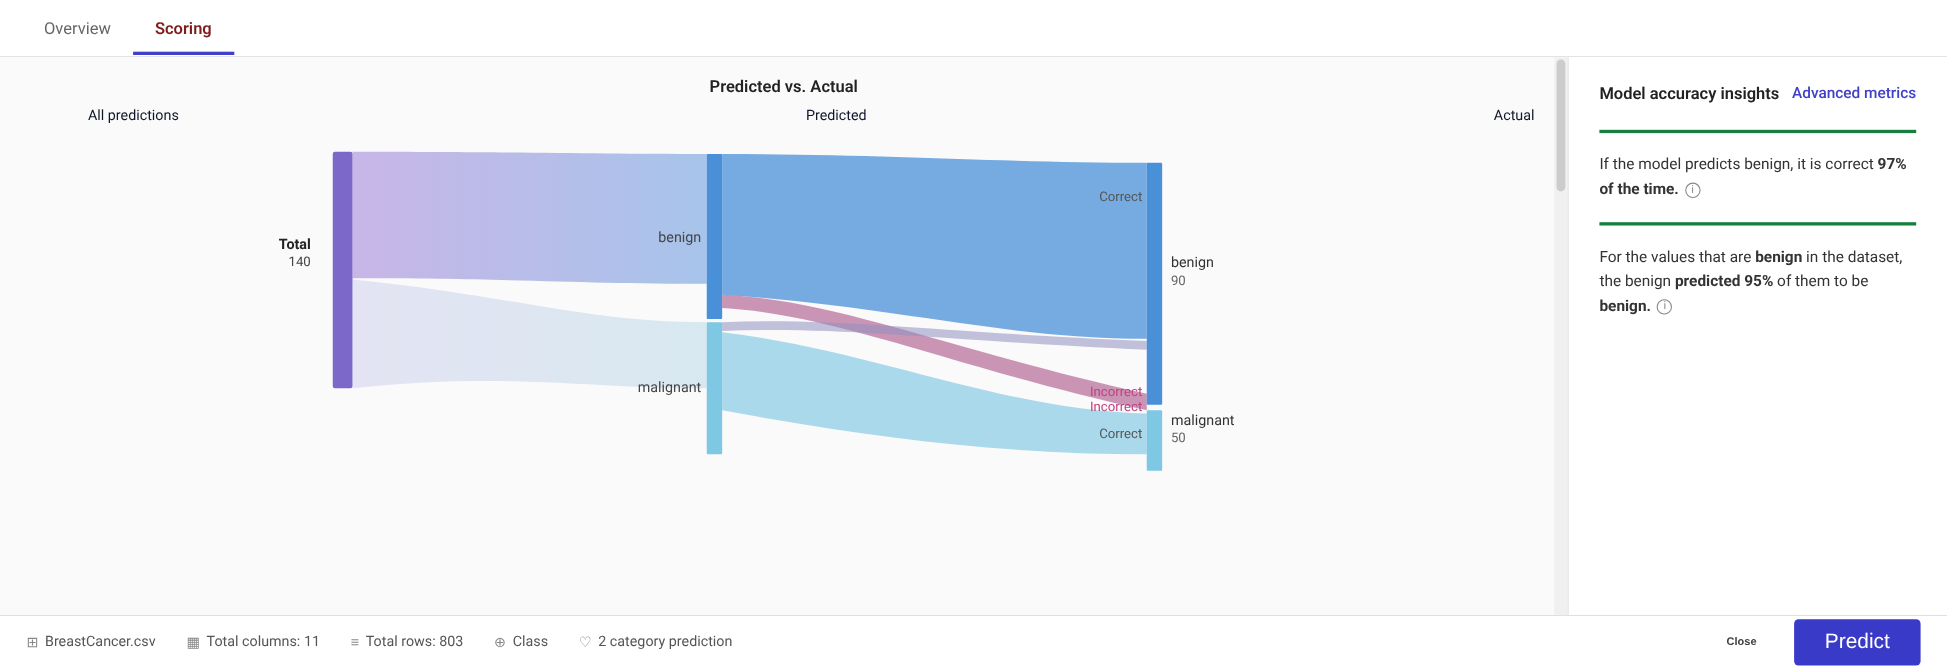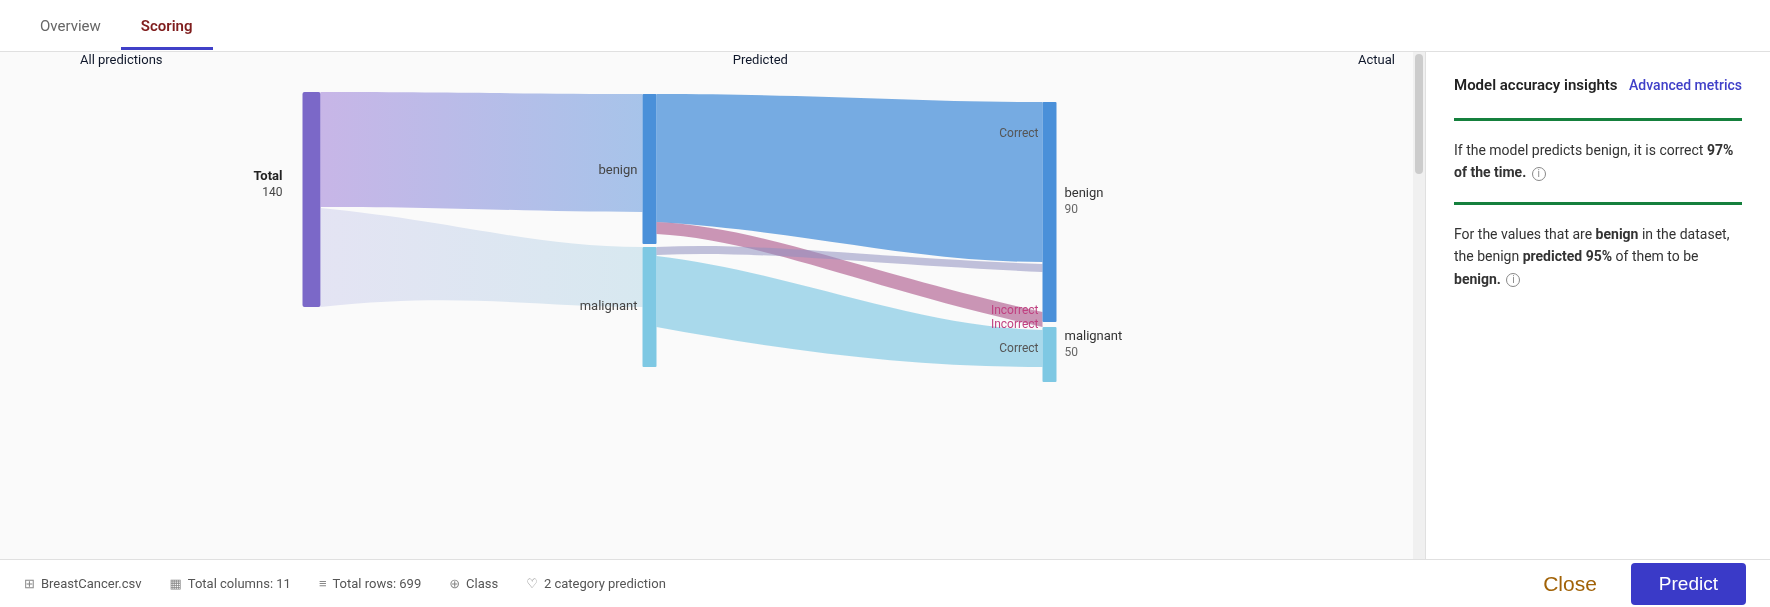--- a/index.html
+++ b/index.html
@@ -154,23 +154,23 @@
       margin-left: auto;
       display: flex;
       gap: 12px;
       align-items: center;
     }
 
     .btn-close {
       padding: 8px 22px;
       border: none;
       background: transparent;
-      color: #a16207;
-      font-size: 21px;
-      font-weight: 400;
+      color: #404040;
+      font-size: 10px;
+      font-weight: 700;
       cursor: pointer;
     }
 
     .btn-predict {
       padding: 10px 28px;
       border: none;
       background: #3a3ac8;
       color: #fff;
       font-size: 19px;
       font-weight: 500;
@@ -205,20 +205,21 @@
 <body>
 
 <div class="tabs-bar">
   <div class="tab">Overview</div>
   <div class="tab active">Scoring</div>
 </div>
 
 <div class="main-area">
 
   <div class="chart-panel">
+    <div class="chart-title">Predicted vs. Actual</div>
     <div class="chart-labels-row">
       <span>All predictions</span>
       <span>Predicted</span>
       <span>Actual</span>
     </div>
 
     <div class="sankey-container">
       <svg class="sankey-svg" viewBox="0 0 1000 320" preserveAspectRatio="xMidYMid meet" xmlns="http://www.w3.org/2000/svg">
 
         <rect x="90" y="20" width="18" height="215" rx="2" fill="#7b68c8"></rect>
@@ -301,21 +302,21 @@
   <div class="footer-item">
     <span class="footer-icon">⊞</span>
     <span>BreastCancer.csv</span>
   </div>
   <div class="footer-item">
     <span class="footer-icon">▦</span>
     <span>Total columns: 11</span>
   </div>
   <div class="footer-item">
     <span class="footer-icon">≡</span>
-    <span>Total rows: 699</span>
+    <span>Total rows: 803</span>
   </div>
   <div class="footer-item">
     <span class="footer-icon">⊕</span>
     <span>Class</span>
   </div>
   <div class="footer-item">
     <span class="footer-icon">♡</span>
     <span>2 category prediction</span>
   </div>
   <div class="footer-actions">

